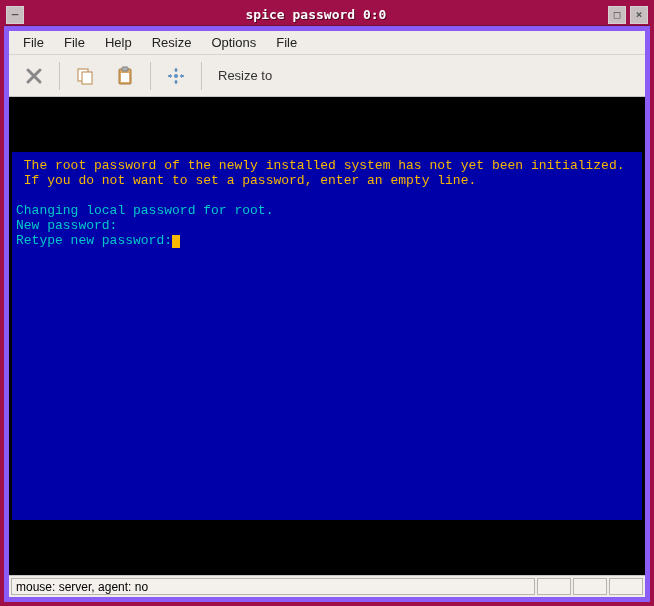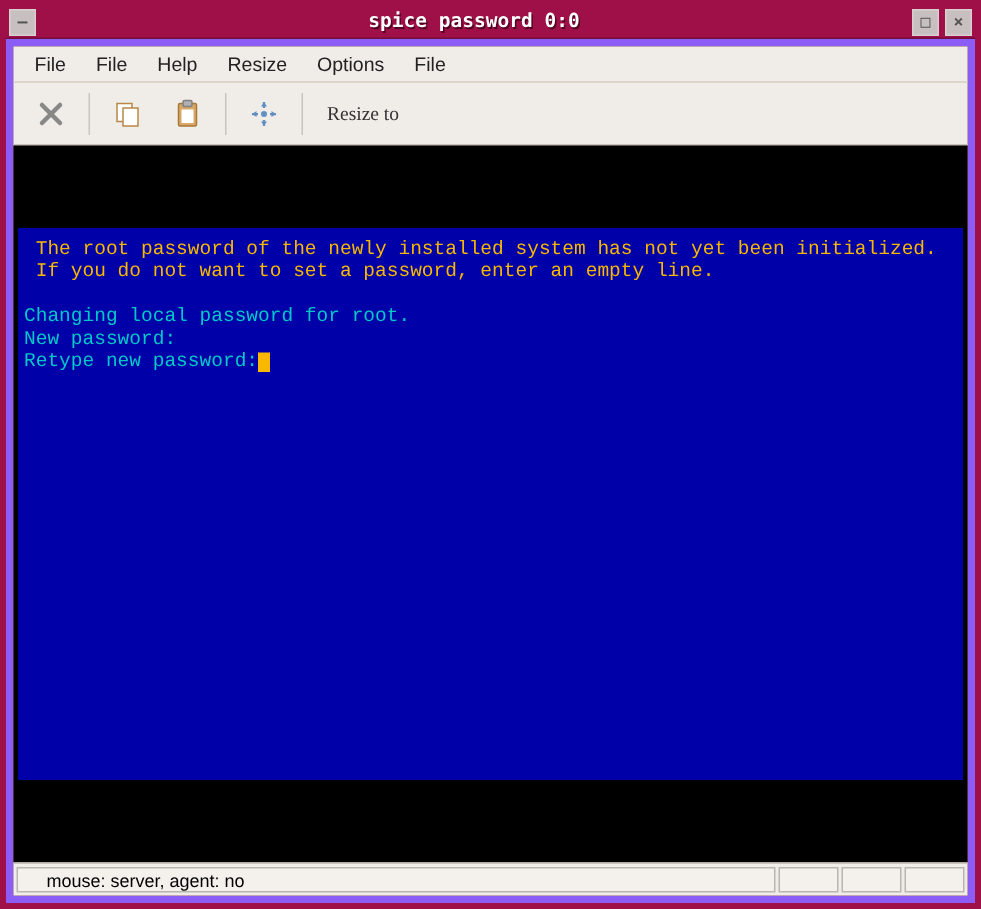--- a/index.html
+++ b/index.html
@@ -69,21 +69,20 @@
     cursor: default;
   }
   .toolbar {
     height: 42px;
     background: #f0ece8;
     border-bottom: 1px solid #c8c4c0;
     display: flex;
     align-items: center;
     padding: 0 6px;
     gap: 2px;
-    font-family: Liberation Serif, serif;
   }
   .tool-btn {
     width: 38px;
     height: 36px;
     display: flex;
     align-items: center;
     justify-content: center;
     border-radius: 3px;
   }
   .tool-sep {
@@ -131,21 +130,21 @@
     border-top: 1px solid #c8c4c0;
     display: flex;
     align-items: stretch;
     padding: 2px;
     gap: 2px;
     font-size: 12px;
   }
   .status-cell {
     border: 1px solid #b8b4b0;
     background: #f4f0ec;
-    padding: 1px 19px;
+    padding: 1px 4px;
     display: flex;
     align-items: center;
   }
   .status-main { flex: 1; }
   .status-small { width: 34px; }
   svg { display: block; }
 </style>
 </head>
 <body>
 

